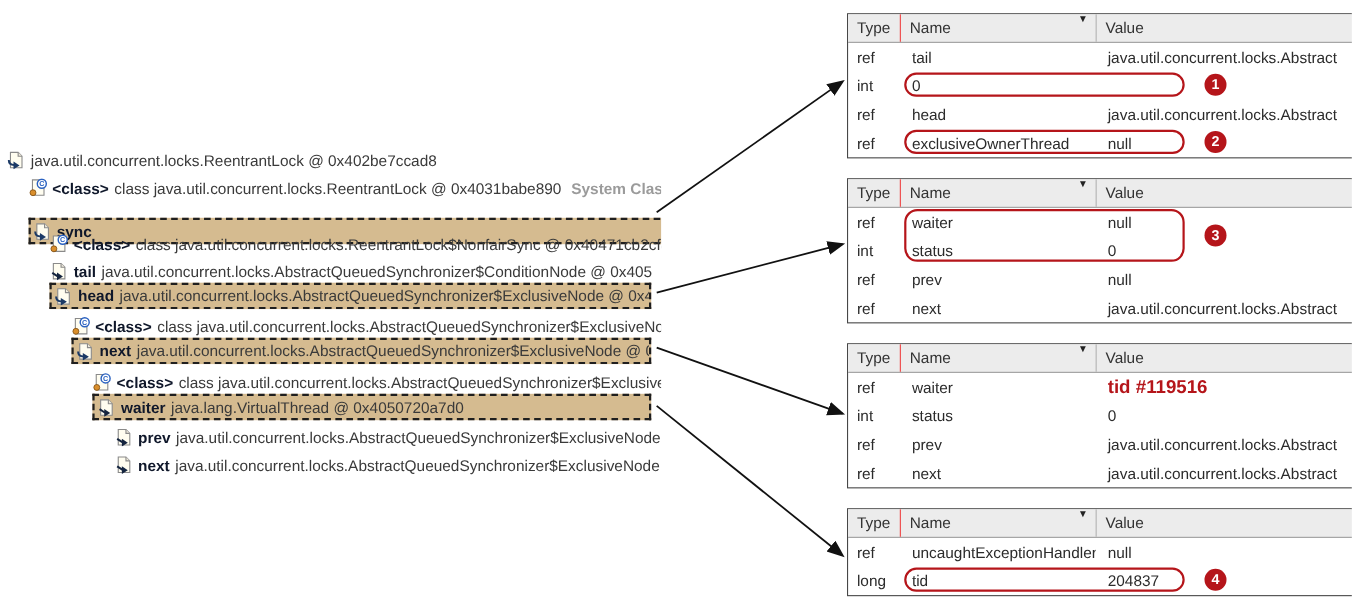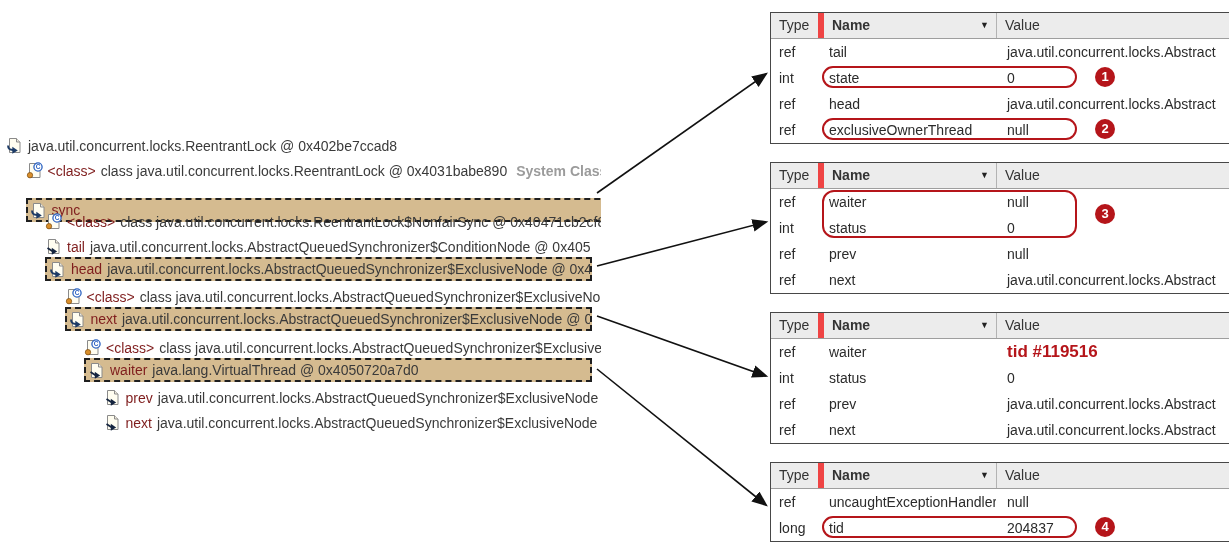--- a/index.html
+++ b/index.html
@@ -4,33 +4,33 @@
 <style>
   html,body{margin:0;padding:0;background:#ffffff;}
   #canvas{position:relative;width:1229px;height:558px;background:#fff;
           font-family:"Liberation Sans",sans-serif;overflow:hidden;}
   
   #arrows{position:absolute;left:0;top:0;pointer-events:none;z-index:3;}
   
   #tree{position:absolute;left:0;top:0;width:601px;height:558px;overflow:hidden;z-index:2;text-align:center;}
   .tree-row{position:absolute;height:25px;display:flex;align-items:center;gap:5px;
             white-space:nowrap;font-size:14px;color:#3a3a3a;overflow:hidden;}
-  .tree-row .lbl{font-weight:normal;color:#7f1d1d;}
+  .tree-row .lbl{font-weight:bold;color:#0f172a;}
   .tree-row .sfx{font-weight:bold;color:#9b9b9b;margin-left:4px;}
   .tree-row.hl{background:#d5bb90;border:2px dashed #1f1f1f;height:24px;
                box-sizing:border-box;padding-left:2px;}
   .ticon{flex:0 0 17px;width:17px;height:17px;}
   
   .ftable{position:absolute;left:770px;width:504px;background:#fff;
           border:1px solid #474747;box-sizing:border-box;font-size:14px;color:#2b2b2b;z-index:1;}
   .thead{display:flex;height:26px;background:#ececec;border-bottom:1px solid #9e9e9e;box-sizing:border-box;}
   .th{box-sizing:border-box;line-height:25px;padding-left:8px;color:#333;}
   .th-type{width:47px;}
-  .th-name{width:178px;border-left:6px solid #ef4444;display:flex;align-items:center;
-           justify-content:space-between;padding-right:7px;font-weight:bold;}
+  .th-name{width:178px;border-left:1px solid #ef4444;display:flex;align-items:flex-start;
+           justify-content:space-between;padding-right:7px;}
   .th-value{flex:1;border-left:1px solid #b3b3b3;}
   .sort{font-size:9px;color:#222;line-height:1;}
   .trow{display:flex;height:26px;line-height:26px;}
   .td{box-sizing:border-box;white-space:nowrap;overflow:hidden;}
   .td-type{width:47px;padding-left:8px;}
   .td-name{width:178px;padding-left:11px;}
   .td-value{flex:1;padding-left:11px;}
   .red-em{color:#b5151a;font-weight:bold;font-size:17px;}
   .circle{position:absolute;left:51px;width:255px;border:2.5px solid #b5151a;
           border-radius:12px;box-sizing:border-box;pointer-events:none;z-index:4;}
@@ -190,21 +190,20 @@
           </div>
           <div class="th th-value">Value</div>
         </div>
         <div class="trow">
           <div class="td td-type">ref</div>
           <div class="td td-name">tail</div>
           <div class="td td-value">java.util.concurrent.locks.Abstract</div>
         </div>
         <div class="trow">
           <div class="td td-type">int</div>
-          <div class="td td-name">state</div>
           <div class="td td-value">0</div>
         </div>
         <div class="trow">
           <div class="td td-type">ref</div>
           <div class="td td-name">head</div>
           <div class="td td-value">java.util.concurrent.locks.Abstract</div>
         </div>
         <div class="trow">
           <div class="td td-type">ref</div>
           <div class="td td-name">exclusiveOwnerThread</div>

